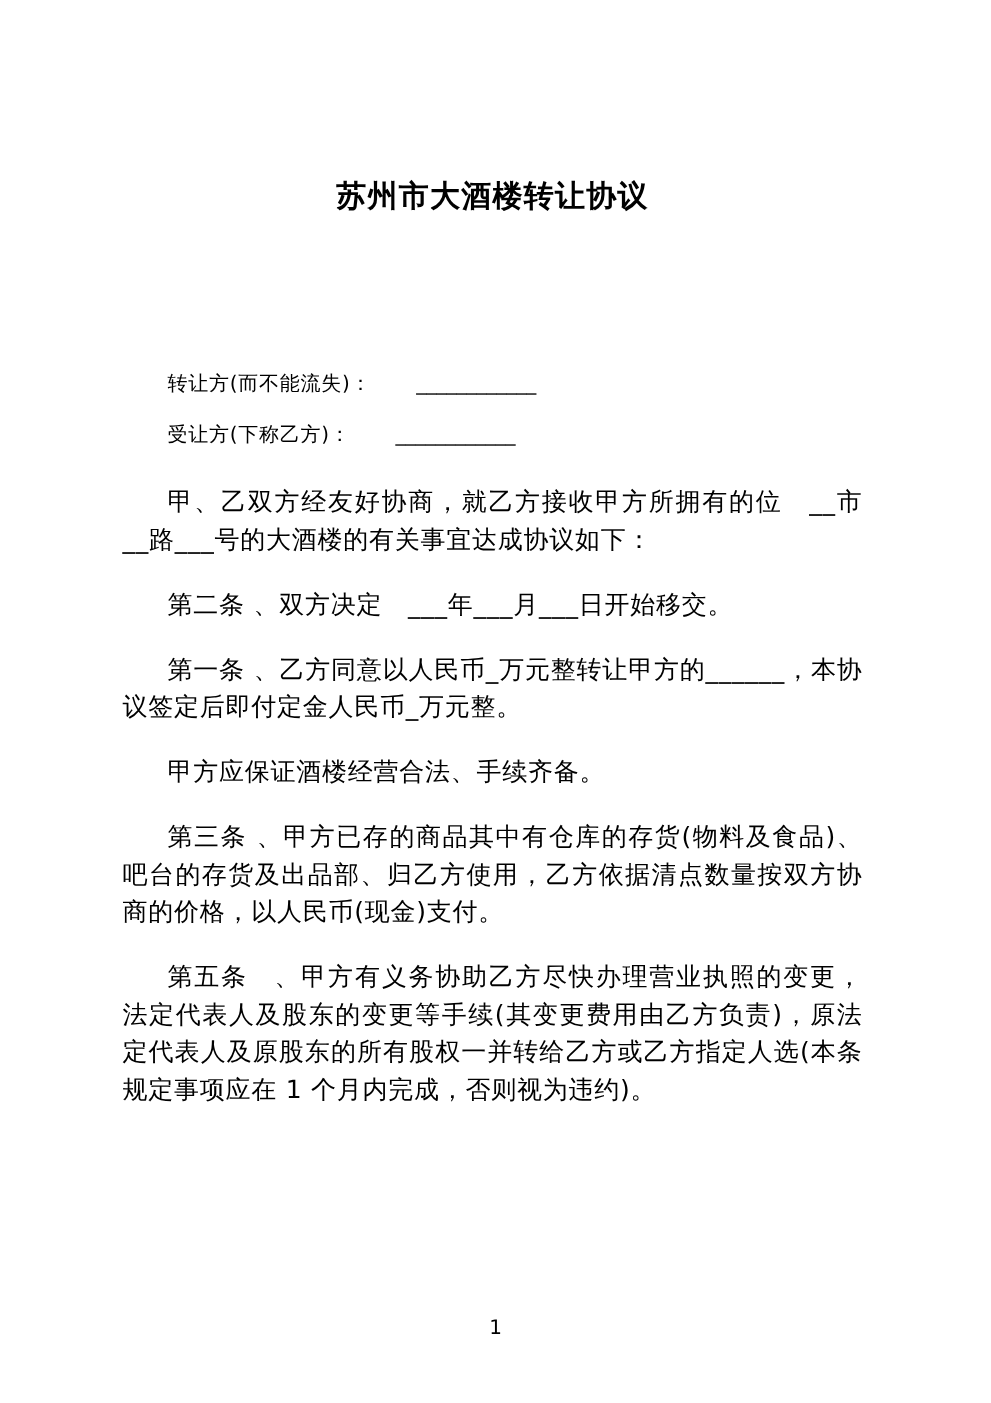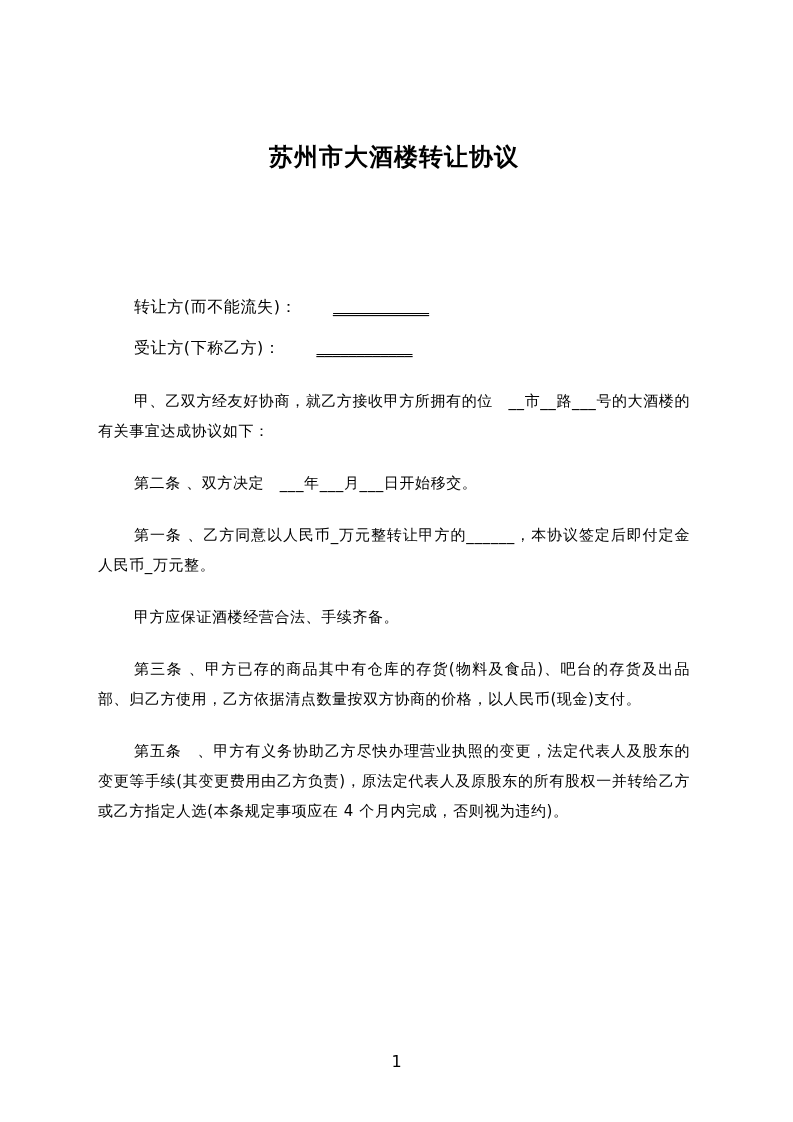--- a/index.html
+++ b/index.html
@@ -36,25 +36,24 @@
     line-height: 30px;
     letter-spacing: 0.6px;
     white-space: nowrap;
   }
   .party-line.second {
     margin-top: 11px;
   }
   .party-blank {
     margin-left: 36px;
     letter-spacing: 0;
-    text-decoration: underline;
   }
   .para {
     margin: 22px 0 0 0;
-    font-size: 15px;
+    font-size: 20px;
     line-height: 30px;
     letter-spacing: 0.6px;
     text-align: justify;
     text-indent: 36px;
   }
   .para.intro {
     margin-top: 23px;
   }
   .page-number {
     position: absolute;
@@ -86,19 +85,19 @@
 
     <p class="para">第二条 、双方决定　___年___月___日开始移交。</p>
 
     <p class="para">第一条 、乙方同意以人民币_万元整转让甲方的______，本协议签定后即付定金人民币_万元整。</p>
 
     <p class="para">甲方应保证酒楼经营合法、手续齐备。</p>
 
     <p class="para">第三条 、甲方已存的商品其中有仓库的存货(物料及食品)、吧台的存货及出品部、归乙方使用，乙方依据清点数量按双方协商的价格，以人民币(现金)支付。</p>
 
 
-    <p class="para">第五条　、甲方有义务协助乙方尽快办理营业执照的变更，法定代表人及股东的变更等手续(其变更费用由乙方负责)，原法定代表人及原股东的所有股权一并转给乙方或乙方指定人选(本条规定事项应在 4 个月内完成，否则视为违约)。</p>
+    <p class="para">第五条　、甲方有义务协助乙方尽快办理营业执照的变更，法定代表人及股东的变更等手续(其变更费用由乙方负责)，原法定代表人及原股东的所有股权一并转给乙方或乙方指定人选(本条规定事项应在 1 个月内完成，否则视为违约)。</p>
 
 
   </div>
 
   <div class="page-number">1</div>
 </div>
 
 </body></html>

